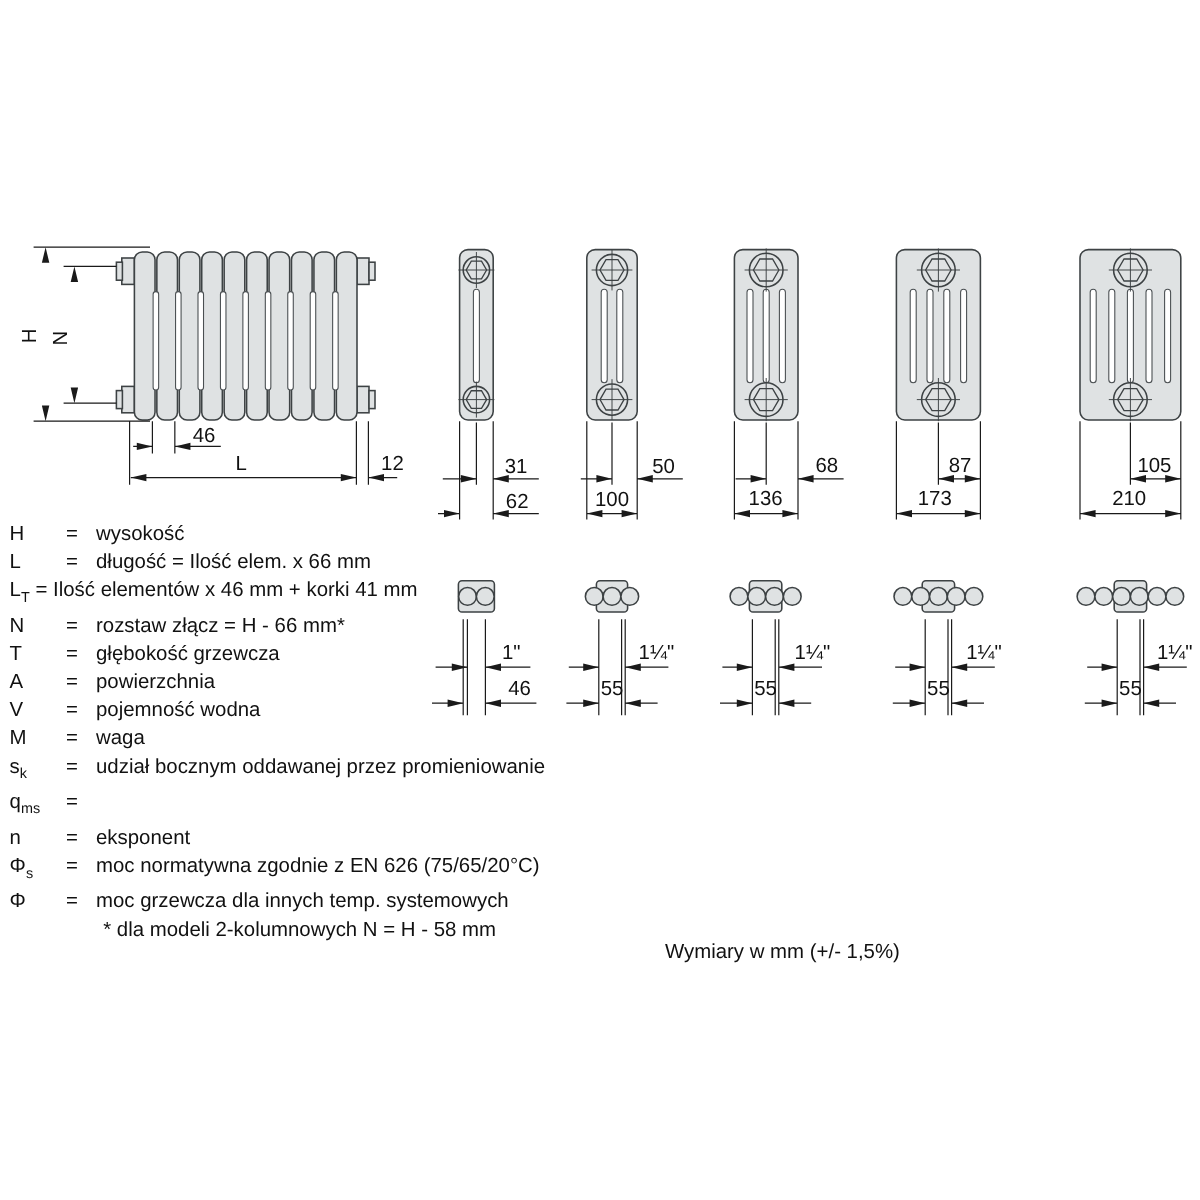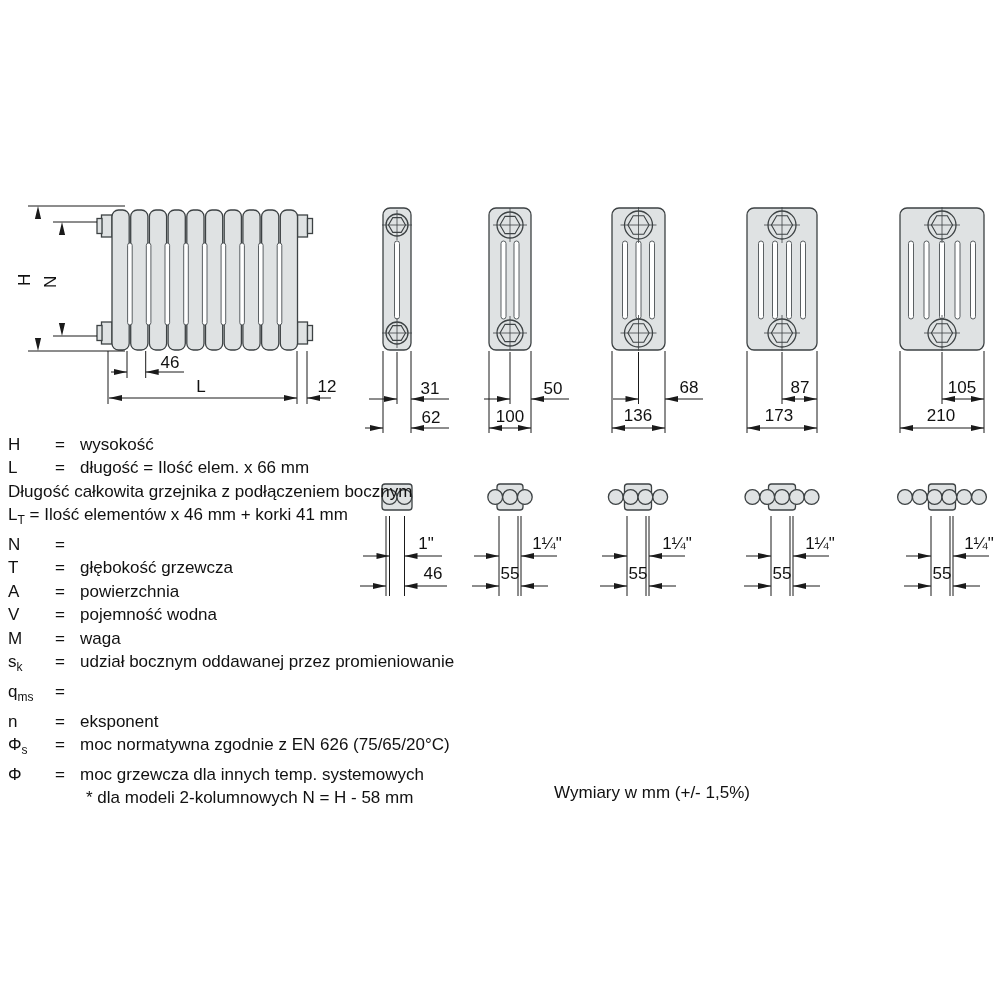--- a/index.html
+++ b/index.html
@@ -249,27 +249,27 @@
   <div class="lrow">
     <span class="lsym"><span>H</span></span>
         <span class="leq">=</span>
         <span>wysokość</span>
   </div>
   <div class="lrow">
     <span class="lsym"><span>L</span></span>
         <span class="leq">=</span>
         <span>długość = Ilość elem. x 66 mm</span>
   </div>
-  <div class="lrow full">Długość całkowita grzejnika z podłączeniem bocznym</div>
   <div class="lrow full">
     <span>L</span><sub class="lsub">T</sub>&nbsp;<span>= Ilość elementów x 46 mm + korki 41 mm</span>
   </div>
   <div class="lrow">
     <span class="lsym"><span>N</span></span>
         <span class="leq">=</span>
+        <span>rozstaw złącz = H - 66 mm*</span>
   </div>
   <div class="lrow">
     <span class="lsym"><span>T</span></span>
         <span class="leq">=</span>
         <span>głębokość grzewcza</span>
   </div>
   <div class="lrow">
     <span class="lsym"><span>A</span></span>
         <span class="leq">=</span>
         <span>powierzchnia</span>

